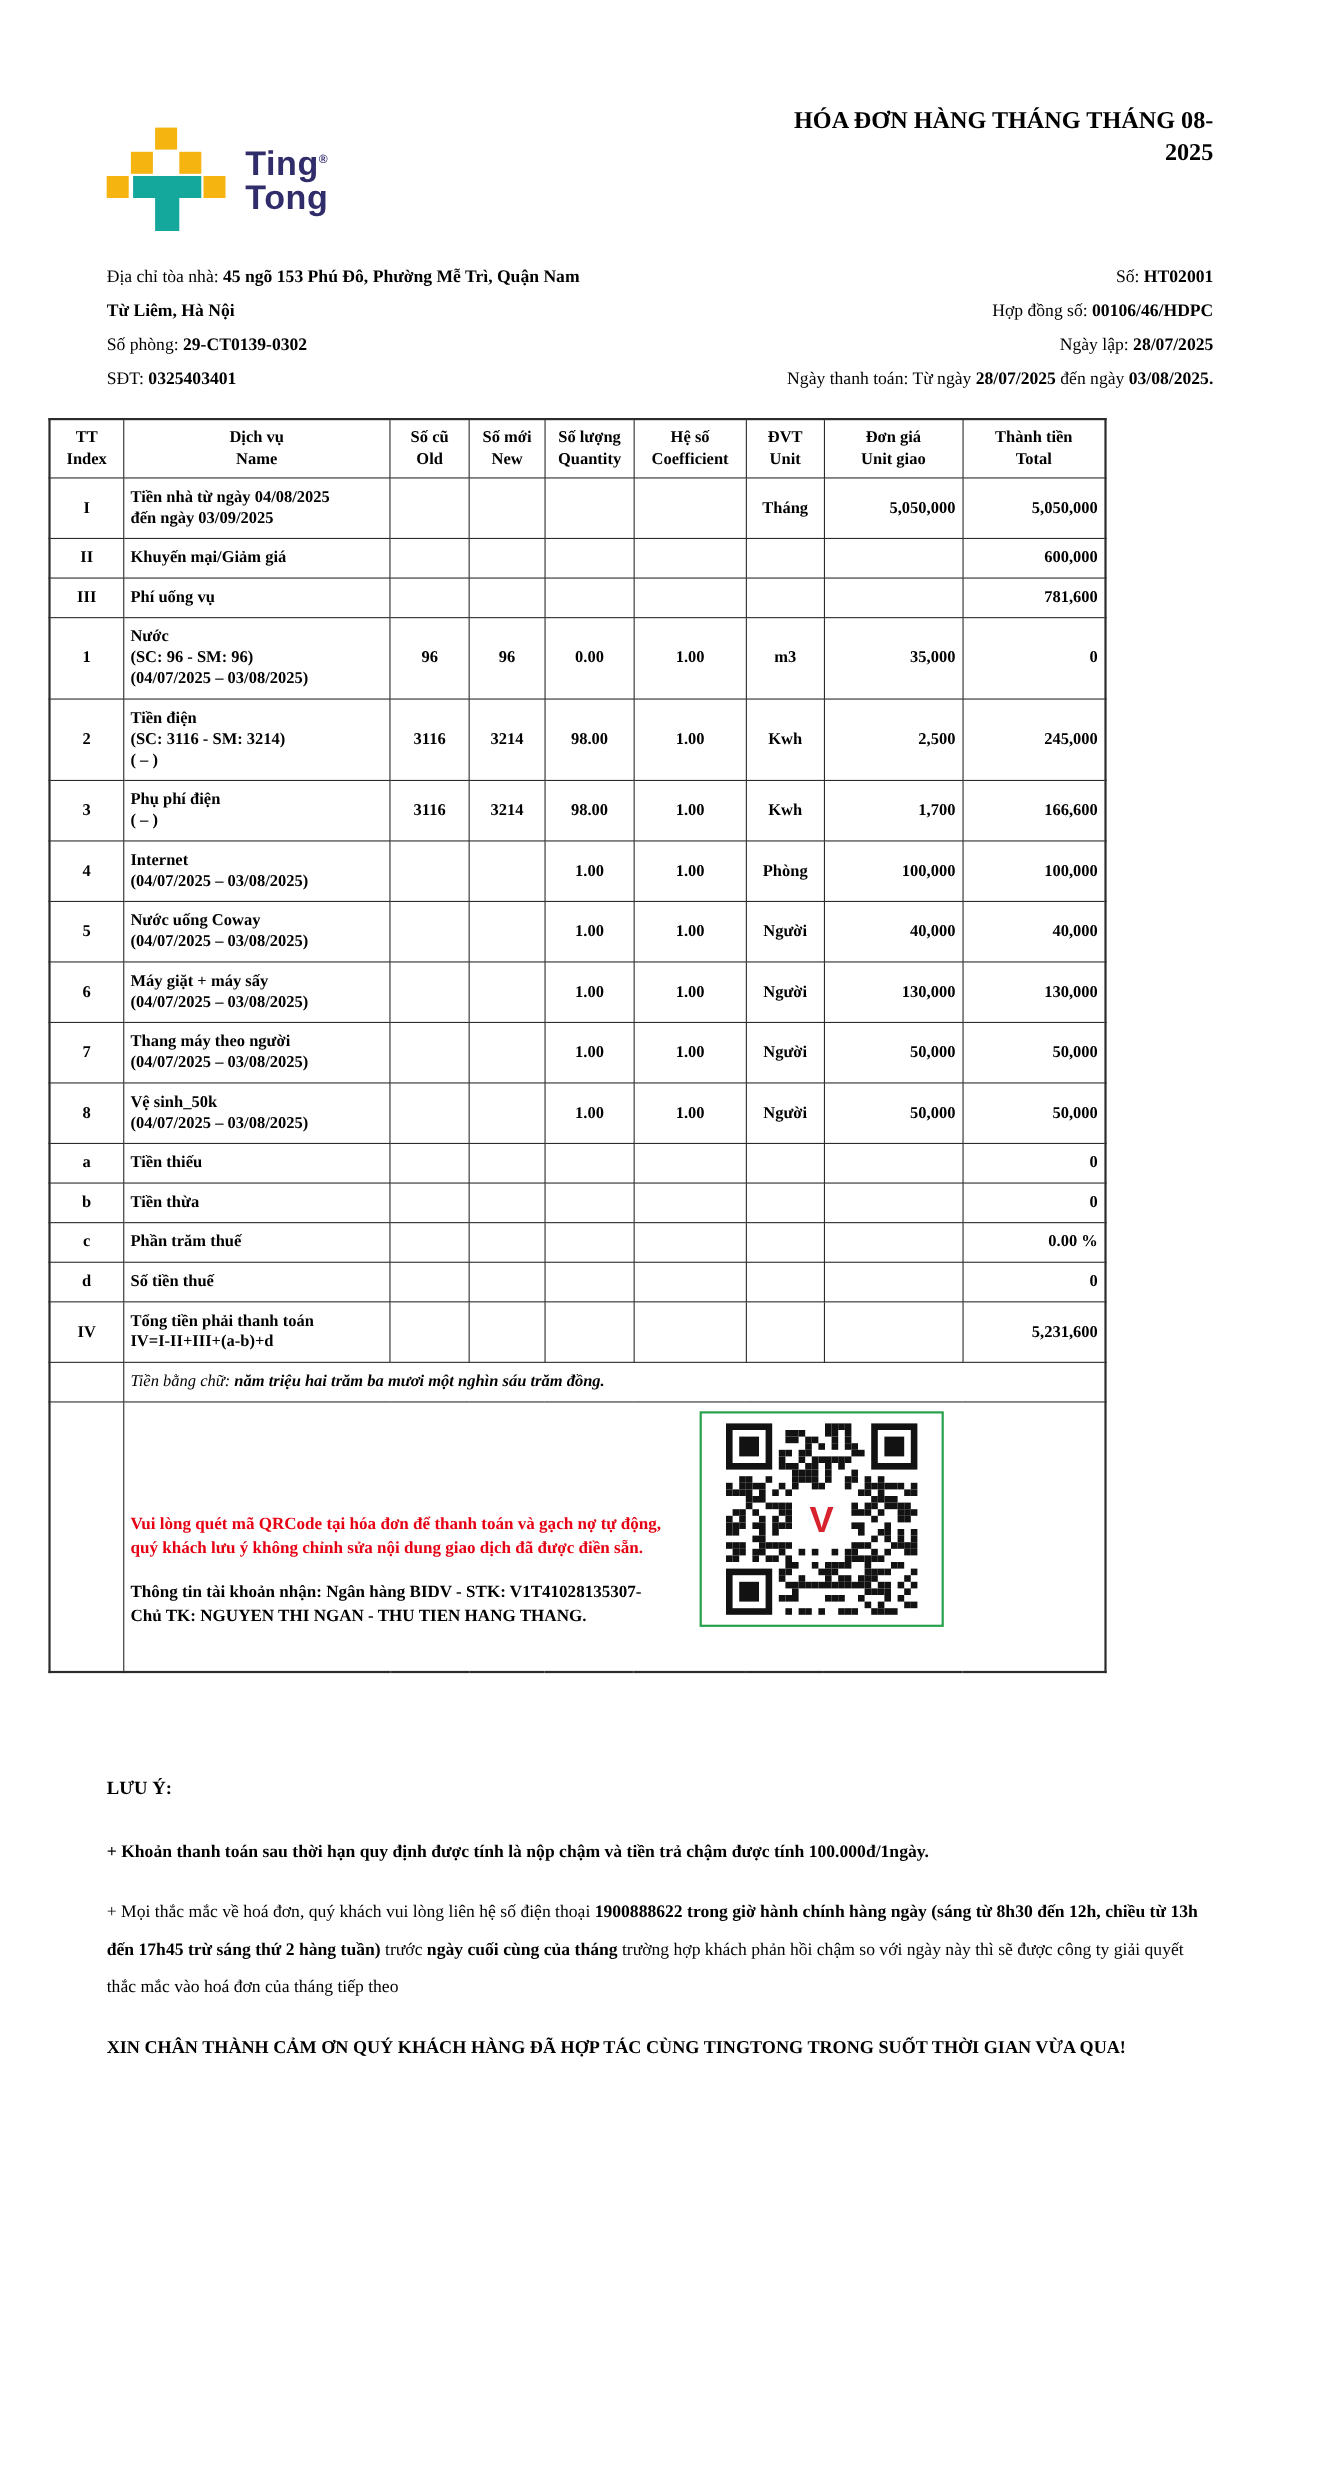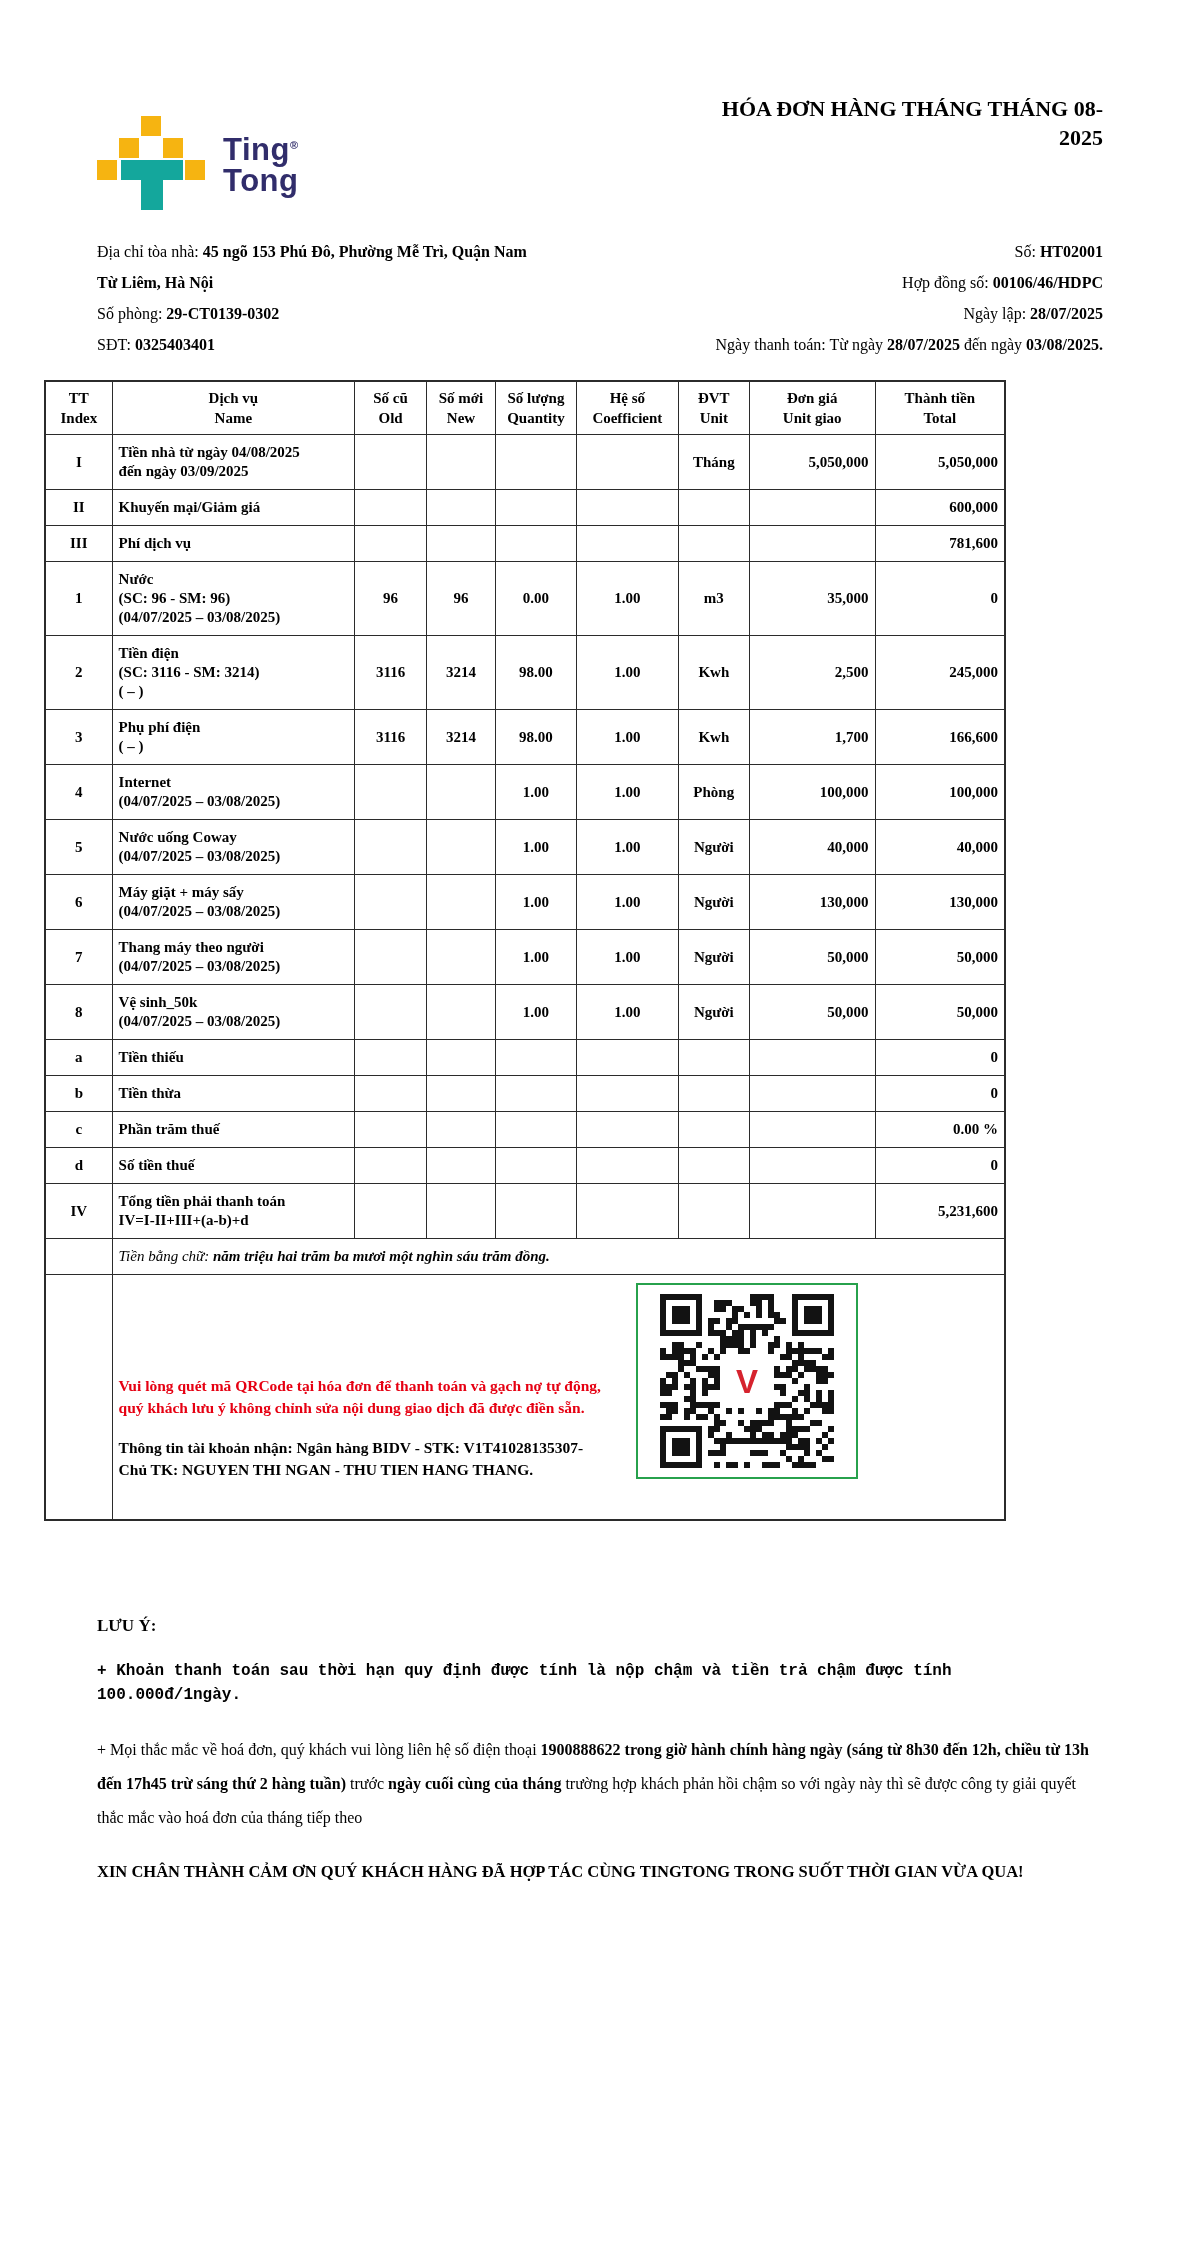--- a/index.html
+++ b/index.html
@@ -69,21 +69,21 @@
   .qr-logo {
     position:absolute; left:50%; top:50%; transform:translate(-50%,-50%);
     width:46px; height:46px; background:#fff; border-radius:10px;
     display:flex; align-items:center; justify-content:center;
     font-family:"Liberation Sans","DejaVu Sans",sans-serif; font-weight:bold; font-size:33px; color:#d6232e;
   }
 
   
   .notes { margin-top:95px; font-size:16px; }
   .notes-heading { font-weight:bold; font-size:17px; }
-  .note1 { font-weight:bold; margin-top:23px; line-height:24px;font-family:Liberation Mono, monospace; }
+  .note1 { font-weight:bold; margin-top:36px; line-height:24px; }
   .note2 { margin-top:26px; line-height:34px; }
   .thanks { font-weight:bold; margin-top:20px; line-height:34px; font-size:16.5px; width:1010px; }
 </style>
 </head>
 <body>
 
 <div class="page">
   <div class="inner">
 
     <div class="header">
@@ -198,21 +198,21 @@
           <td class="c3"></td>
           <td class="c4"></td>
           <td class="c5"></td>
           <td class="c6"></td>
           <td class="c7"></td>
           <td class="c8">600,000</td>
         </tr>
         <tr>
           <td class="c0">III</td>
           <td class="c1">
-            <div>Phí dịch vụ</div>
+            <div>Phí uống vụ</div>
           </td>
           <td class="c2"></td>
           <td class="c3"></td>
           <td class="c4"></td>
           <td class="c5"></td>
           <td class="c6"></td>
           <td class="c7"></td>
           <td class="c8">781,600</td>
         </tr>
         <tr>

